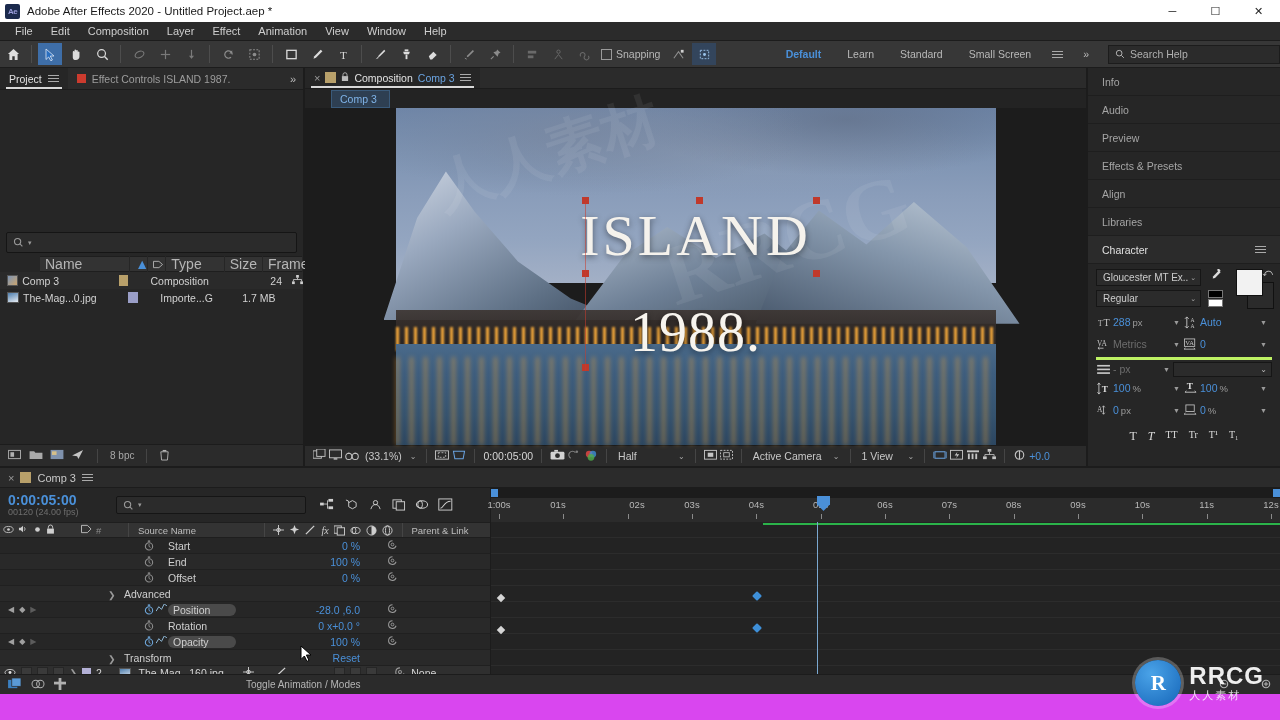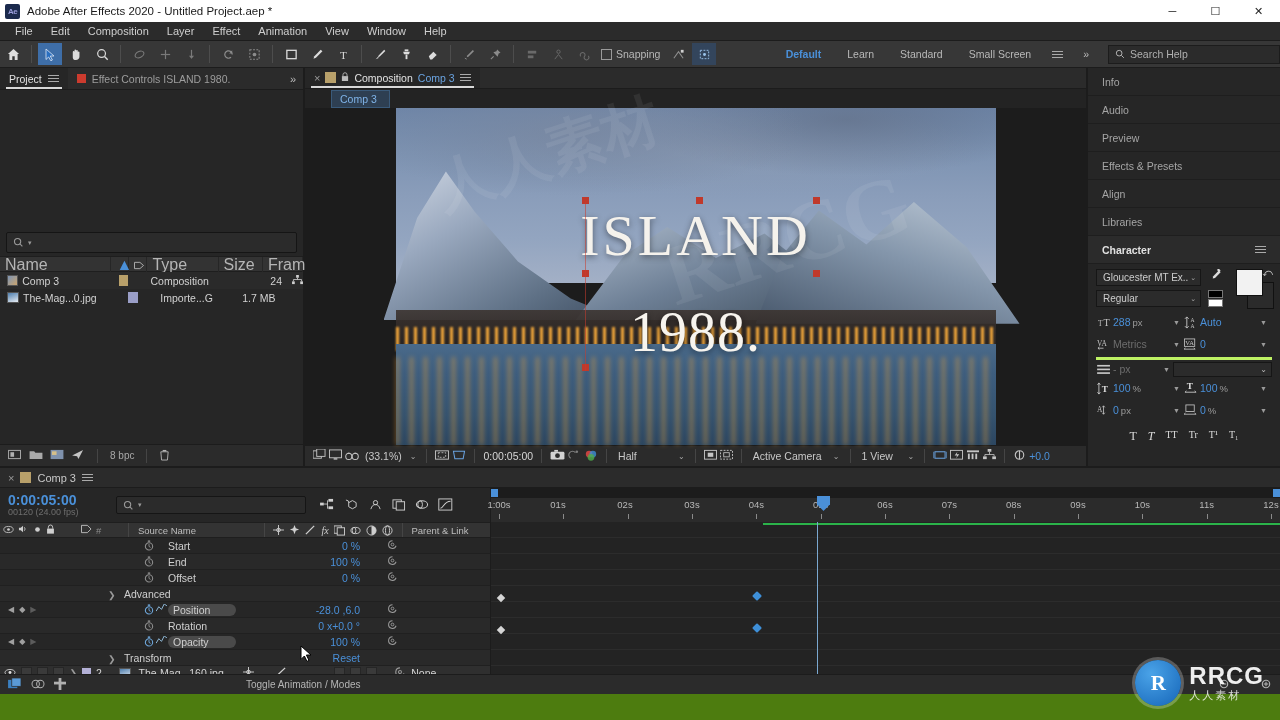--- a/index.html
+++ b/index.html
@@ -5,21 +5,21 @@
   * { box-sizing: border-box; margin: 0; padding: 0; }
   html, body {
     width: 1280px; height: 720px;
     background: #1e1e1e;
     font-family: "Liberation Sans", sans-serif;
     font-size: 11px;
     color: #c8c8c8;
     overflow: hidden;
     -webkit-font-smoothing: antialiased;
   }
-  .app { position: relative; width: 1280px; height: 720px; background: #4d7c0f; }
+  .app { position: relative; width: 1280px; height: 720px; background: #d946ef; }
 
   
   .titlebar {
     height: 22px; background: #ffffff; display: flex; align-items: center;
     position: relative;
   }
   .ae-logo {
     width: 15px; height: 15px; margin-left: 5px; background: #1b2a4d;
     color: #9a9ddb; font-size: 8px; font-weight: bold; display: flex;
     align-items: center; justify-content: center; border-radius: 2px;
@@ -83,23 +83,23 @@
     height: 2px; background: #d8d8d8; }
   .hamburger { display: inline-block; width: 11px; }
   .hamburger i { display: block; height: 1px; background: #aaa; margin: 2px 0; }
   .red-sq { width: 9px; height: 9px; background: #cc3b2e; }
   .chevv { margin-left: auto; padding: 0 7px; color: #bbb; font-size: 11px; line-height: 22px; }
 
   .proj-blank { flex: 1; }
   .proj-search { height: 21px; margin: 4px 6px 3px; background: #2b2b2b;
     border: 1px solid #151515; border-radius: 2px; display: flex; align-items: center;
     padding: 0 6px; gap: 4px; color: #8a8a8a; }
-  .proj-cols { height: 16px; background: #333; display: flex; align-items: flex-start;
-    font-size: 16px; color: #b5b5b5; border-top: 1px solid #1e1e1e;
-    border-bottom: 1px solid #1e1e1e; }
+  .proj-cols { height: 16px; background: #333; display: flex; align-items: center;
+    font-size: 14px; color: #b5b5b5; border-top: 1px solid #1e1e1e;
+    border-bottom: 1px solid #1e1e1e; margin-left: 40px; }
   .pcol { padding: 0 5px; height: 16px; line-height: 16px; border-right: 1px solid #262626; }
   .proj-row { height: 17px; display: flex; align-items: center; font-size: 10.5px;
     color: #d2d2d2; }
   .proj-row:nth-child(odd) { background: #2a2a2a; }
   .thumb { width: 13px; height: 11px; margin: 0 4px 0 7px; border: 1px solid #555; }
   .sw { width: 11px; height: 11px; }
   .proj-footer { height: 22px; background: #2b2b2b; display: flex; align-items: center;
     gap: 7px; padding: 0 8px; border-top: 1px solid #1c1c1c; color: #a8a8a8; font-size: 10px; }
 
   
@@ -118,21 +118,21 @@
   .cbb-sep { width: 1px; height: 14px; background: #454545; margin: 0 5px; }
   .cbb-val { color: #c8c8c8; padding: 0 3px; }
   .cbb-time { color: #d6d6d6; font-size: 10.5px; }
   .cbb-accent { color: #4a90d9; }
   .drop-arrow { color: #a9a9a9; font-size: 8px; padding: 0 2px; }
 
   
   .right-panel { width: 192px; background: #262626; display: flex; flex-direction: column; }
   .rp-item { height: 28px; display: flex; align-items: center; padding: 0 14px;
     font-size: 10.5px; color: #a5a5a5; border-bottom: 1px solid #1e1e1e; }
-  .rp-item.cur { color: #e0e0e0; font-weight: bold; background: #2b2b2b; text-align: right; }
+  .rp-item.cur { color: #e0e0e0; font-weight: normal; background: #2b2b2b; text-align: right; }
   .rp-body { padding: 5px 8px; display: flex; flex-direction: column; gap: 4px; }
   .fontrow { display: flex; gap: 5px; align-items: flex-start; }
   .fontsel { background: #2b2b2b; border: 1px solid #161616; height: 17px;
     display: flex; align-items: center; justify-content: space-between;
     padding: 0 4px 0 6px; font-size: 10px; color: #ccc; width: 105px; }
   .swatch-group { position: relative; width: 46px; height: 40px; }
   .sw-fill { position: absolute; left: 8px; top: 0; width: 27px; height: 27px;
     background: #f2f2f2; border: 1px solid #111; }
   .sw-stroke { position: absolute; left: 19px; top: 13px; width: 27px; height: 27px;
     background: #2b2b2b; border: 1px solid #111; }
@@ -441,21 +441,21 @@
         <div class="ptab active">
           <span>Project</span>
           <span class="hamburger">
               <i></i>
               <i></i>
               <i></i>
             </span>
         </div>
         <div class="ptab">
           <span class="red-sq"></span>
-          <span>Effect Controls ISLAND 1980.</span>
+          <span>Effect Controls ISLAND 1987.</span>
         </div>
         <div class="chevv">»</div>
       </div>
       <div class="proj-blank"></div>
       <div class="proj-search">
         <svg width="11" height="11" viewBox="0 0 12 12">
             <circle cx="5" cy="5" r="3.4" fill="none" stroke="#9a9a9a" stroke-width="1.2"></circle>
             <line x1="7.6" y1="7.6" x2="10.2" y2="10.2" stroke="#9a9a9a" stroke-width="1.2"></line>
           </svg>
         <span style="font-size:7px;color:#9a9a9a">▾</span>
@@ -976,21 +976,21 @@
       <div class="tl-ruler">
         <div class="ruler-top">
           <div class="wa-handle" style="left:0"></div>
           <div class="wa-handle" style="right:0"></div>
         </div>
         <div class="ruler-ticks" id="ruler-ticks">
             <span class="tick-lbl" style="left: 8px;">1:00s</span>
             <span class="tick-mark" style="left: 8px;"></span>
             <span class="tick-lbl" style="left: 67px;">01s</span>
             <span class="tick-mark" style="left: 72.3333px;"></span>
-            <span class="tick-lbl" style="left: 134px;">02s</span>
+            <span class="tick-lbl" style="left: 146px;">02s</span>
             <span class="tick-mark" style="left: 136.667px;"></span>
             <span class="tick-lbl" style="left: 201px;">03s</span>
             <span class="tick-mark" style="left: 201px;"></span>
             <span class="tick-lbl" style="left: 265.333px;">04s</span>
             <span class="tick-mark" style="left: 265.333px;"></span>
             <span class="tick-lbl" style="left: 329.667px;">05s</span>
             <span class="tick-mark" style="left: 329.667px;"></span>
             <span class="tick-lbl" style="left: 394px;">06s</span>
             <span class="tick-mark" style="left: 394px;"></span>
             <span class="tick-lbl" style="left: 458.333px;">07s</span>

